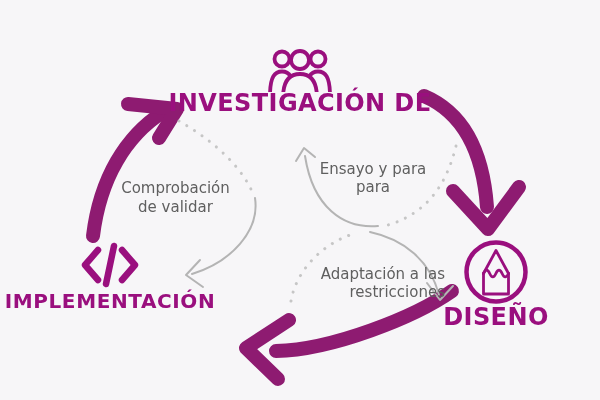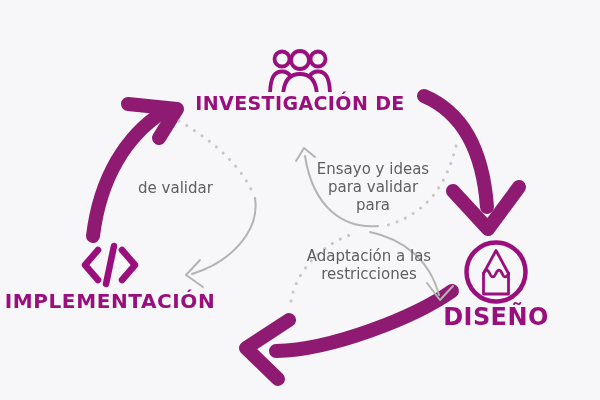--- a/index.html
+++ b/index.html
@@ -15,35 +15,35 @@
   
   .thin{fill:none;stroke:var(--thin,#b4b4b4);stroke-width:2;stroke-linecap:round;stroke-linejoin:round;}
   .dots{fill:none;stroke:var(--dots,#c6c6c6);stroke-width:3;stroke-linecap:round;stroke-dasharray:0.1 9;}
   
   .node{position:absolute;display:flex;flex-direction:column;align-items:center;}
   .node-research{left:140px;top:46px;width:320px;}
   .node-design{left:436px;top:238px;width:120px;}
   .node-implementation{left:0px;top:242px;width:220px;}
   .nlabel{color:var(--accent,#9a0f7e);font-weight:bold;text-align:center;letter-spacing:0.4px;}
   .nlabel span{display:block;}
-  .node-research .nlabel{font-size:19px;line-height:21px;margin-top:1px;}
+  .node-research .nlabel{font-size:24px;line-height:21px;margin-top:1px;}
   .node-design .nlabel{font-size:24px;line-height:22px;margin-top:0px;}
   .node-implementation .nlabel{font-size:20px;line-height:22px;margin-top:2px;letter-spacing:0.6px;}
   
   .ic{fill:none;stroke:var(--accent,#9a0f7e);stroke-width:3.8;stroke-linecap:round;stroke-linejoin:round;}
   .icbg{fill:var(--bg,#f7f6f8);}
   .code-ic{fill:none;stroke:var(--accent,#9a0f7e);stroke-width:6.5;stroke-linecap:round;stroke-linejoin:round;}
   .ring{fill:none;stroke:var(--accent,#9a0f7e);stroke-width:4.5;}
   .pline{fill:none;stroke:var(--accent,#9a0f7e);stroke-width:2.8;stroke-linecap:round;stroke-linejoin:round;}
   
   .note{position:absolute;color:var(--label,#5f5f5f);text-align:center;font-size:15px;line-height:18px;}
   .note span{display:block;}
   .note-trial{left:303px;top:160px;width:140px;}
   .note-check{left:103px;top:179px;width:145px;line-height:19px;}
-  .note-adapt{left:293px;top:247px;width:152px;}
+  .note-adapt{left:293px;top:265px;width:152px;text-align:right;}
 </style>
 </head>
 <body>
 
 <div class="stage">
 
   <svg class="layer" viewBox="0 0 600 400" aria-hidden="true">
 
     <path class="big" d="M424,96 C464,113 483,152 487,207"></path>
     <path class="big" d="M453,191 L488,229 L519,187"></path>
@@ -96,26 +96,26 @@
       <path class="code-ic" d="M17,8 L4,23 L17,38"></path>
       <path class="code-ic" d="M33,4 L25,42"></path>
       <path class="code-ic" d="M41,8 L54,23 L41,38"></path>
     </svg>
     <div class="nlabel">
       <span>IMPLEMENTACIÓN</span>
     </div>
   </div>
 
   <div class="note note-trial">
-    <span>Ensayo y ideas</span>
-    <span>para validar</span>
+    <span>Ensayo y para</span>
     <span>para</span>
   </div>
 
   <div class="note note-check">
+    <span>Comprobación</span>
     <span>de validar</span>
   </div>
 
   <div class="note note-adapt">
     <span>Adaptación a las</span>
     <span>restricciones</span>
   </div>
 
 </div>
 

